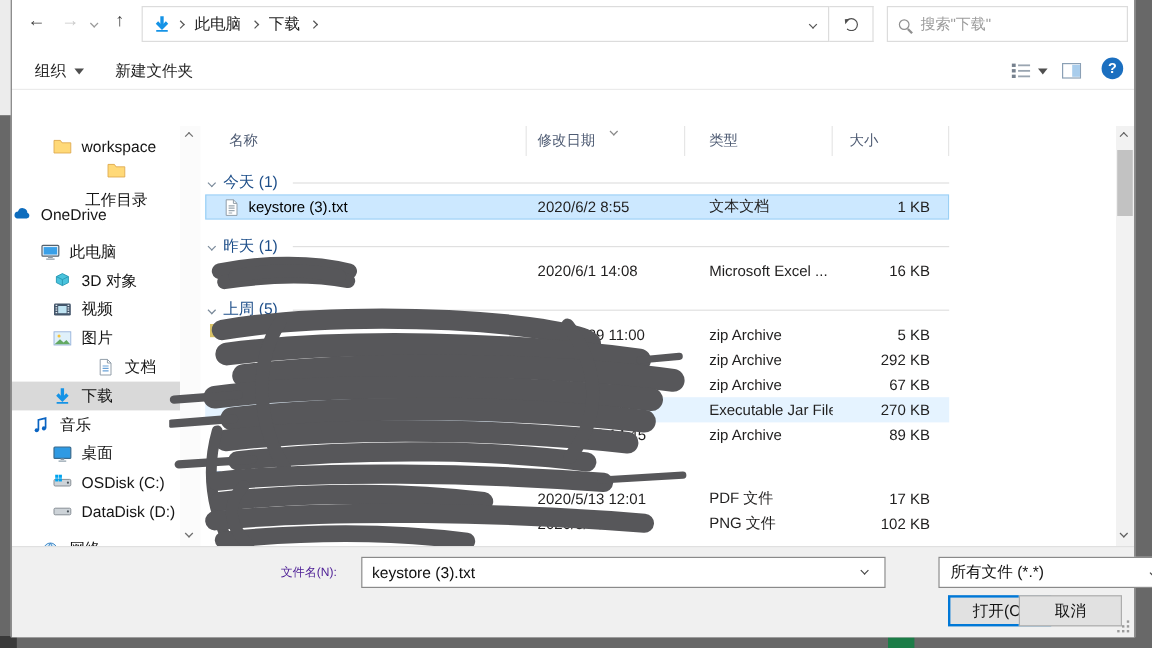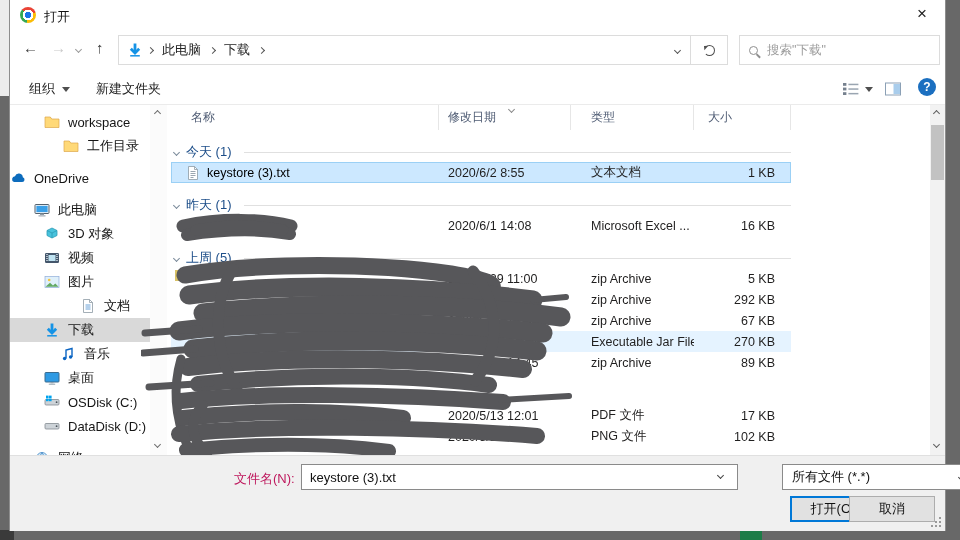--- a/index.html
+++ b/index.html
@@ -71,45 +71,40 @@
 .frow{height:21px;display:flex;align-items:center;width:620px;cursor:pointer}
 .frow.selected{background:#cce8ff;box-shadow:inset 0 0 0 1px #9bd0f5}
 .frow.hover{background:#e5f3ff}
 .cname{width:268px;display:flex;align-items:center;gap:6px;padding-left:14px;overflow:hidden;white-space:nowrap;color:#000}
 .cdate{width:132px;padding-left:9px;color:#201f1f}
 .ctype{width:123px;padding-left:20px;color:#201f1f;white-space:nowrap;overflow:hidden}
 .csize{width:97px;text-align:right;padding-right:16px;color:#201f1f}
 .scribble{position:absolute;left:-30px;top:0;width:660px;height:352px;z-index:3;pointer-events:none}
 
 .footer{position:absolute;left:0;top:455px;width:935px;height:76px;background:#f0f0f0;border-top:1px solid #e0e0e0}
-.fnlabel{position:absolute;left:224px;top:14px;font-size:13px;color:#be185d}
+.fnlabel{position:absolute;left:224px;top:14px;font-size:10px;color:#4c1d95}
 .fninput{position:absolute;left:291px;top:8px;width:437px;height:26px;border:1px solid #8a8a8a;background:#fff;font-size:13px;padding:0 26px 0 8px;color:#111;outline:none}
 .fnchev{position:absolute;left:708px;top:17px;color:#444}
 .ftype{position:absolute;left:772px;top:8px;width:192px;height:26px;border:1px solid #8a8a8a;background:#fff;font-size:13px;color:#111;display:flex;align-items:center;justify-content:space-between;padding:0 9px;cursor:pointer}
 .btn{position:absolute;top:40px;width:86px;height:26px;font-size:13px;color:#111;background:#e1e1e1;border:1px solid #adadad;text-align:center;line-height:24px;cursor:pointer}
 .open{left:780px;border:2px solid #0078d7;line-height:22px}
 .cancel{left:839px}
 .grip{position:absolute;right:4px;bottom:4px;width:11px;height:11px}
 .grip:after{content:"";position:absolute;right:0;bottom:0;width:2px;height:2px;background:#9a9a9a;
 box-shadow:0 -4px #9a9a9a,0 -8px #9a9a9a,-4px 0 #9a9a9a,-4px -4px #9a9a9a,-8px 0 #9a9a9a}
 </style>
 </head>
 <body>
 
 <div class="bgstrip"></div>
 <div class="bg-bl"></div>
 <div class="bg-green"></div>
 
 <div class="dialog">
 
-  <div class="titlebar">
-    <span class="chrome"></span>
-    <span class="wtitle">打开</span>
-    <span class="close">×</span>
-  </div>
 
   <div class="navbar">
     <span class="nbtn" style="left:13px;color:#3c3c3c">←</span>
     <span class="nbtn" style="left:41px;color:#c9c9c9">→</span>
     <span class="chev down s" style="position:absolute;left:66px;top:17px;color:#9a9a9a"></span>
     <span class="nbtn" style="left:86px;color:#3c3c3c">↑</span>
     <div class="addr">
       <span class="ic" style="margin-left:8px" id="addr-ic">
           <svg viewBox="0 0 16 16">
             <path d="M8 1.5v7.5" stroke="#1593e6" stroke-width="2.8"></path>
@@ -171,21 +166,21 @@
     <div class="sidebar" id="sidebar">
         <div class="sbitem" style="padding-left: 34px;">
           <span class="ic">
             <svg viewBox="0 0 16 16">
               <path d="M1 3h5.3l1.4 2H1z" fill="#f2b84a"></path>
               <path d="M1 3h5.3l1.4 2H15v8.5H1z" fill="#ffd978" stroke="#dca74c" stroke-width=".7"></path>
             </svg>
           </span>
           <span>workspace</span>
         </div>
-        <div class="sbitem" style="padding-left: 53px;">
+        <div class="sbitem" style="padding-left: 34px; flex-direction: column;">
           <span class="ic">
             <svg viewBox="0 0 16 16">
               <path d="M1 3h5.3l1.4 2H1z" fill="#f2b84a"></path>
               <path d="M1 3h5.3l1.4 2H15v8.5H1z" fill="#ffd978" stroke="#dca74c" stroke-width=".7"></path>
             </svg>
           </span>
           <span>工作目录</span>
         </div>
         <div class="sbitem" style="margin-top: 8px;">
           <span class="ic">
@@ -248,21 +243,21 @@
         <div class="sbitem sel" style="padding-left: 34px;">
           <span class="ic">
             <svg viewBox="0 0 16 16">
               <path d="M8 1.5v7.5" stroke="#1593e6" stroke-width="2.8"></path>
               <path d="M3.8 6.8L8 11l4.2-4.2" fill="none" stroke="#1593e6" stroke-width="2.8"></path>
               <path d="M3.2 13.8h9.6" stroke="#1593e6" stroke-width="1.5"></path>
             </svg>
           </span>
           <span>下载</span>
         </div>
-        <div class="sbitem" style="padding-left: 50px;">
+        <div class="sbitem" style="padding-left: 16px;">
           <span class="ic">
             <svg viewBox="0 0 16 16">
               <path d="M6 12.5V4l6-1.5V11" stroke="#0a64c2" stroke-width="1.4" fill="none"></path>
               <circle cx="4.6" cy="12.5" r="1.7" fill="#0a64c2"></circle>
               <circle cx="10.6" cy="11" r="1.7" fill="#0a64c2"></circle>
             </svg>
           </span>
           <span>音乐</span>
         </div>
         <div class="sbitem" style="padding-left: 34px;">

